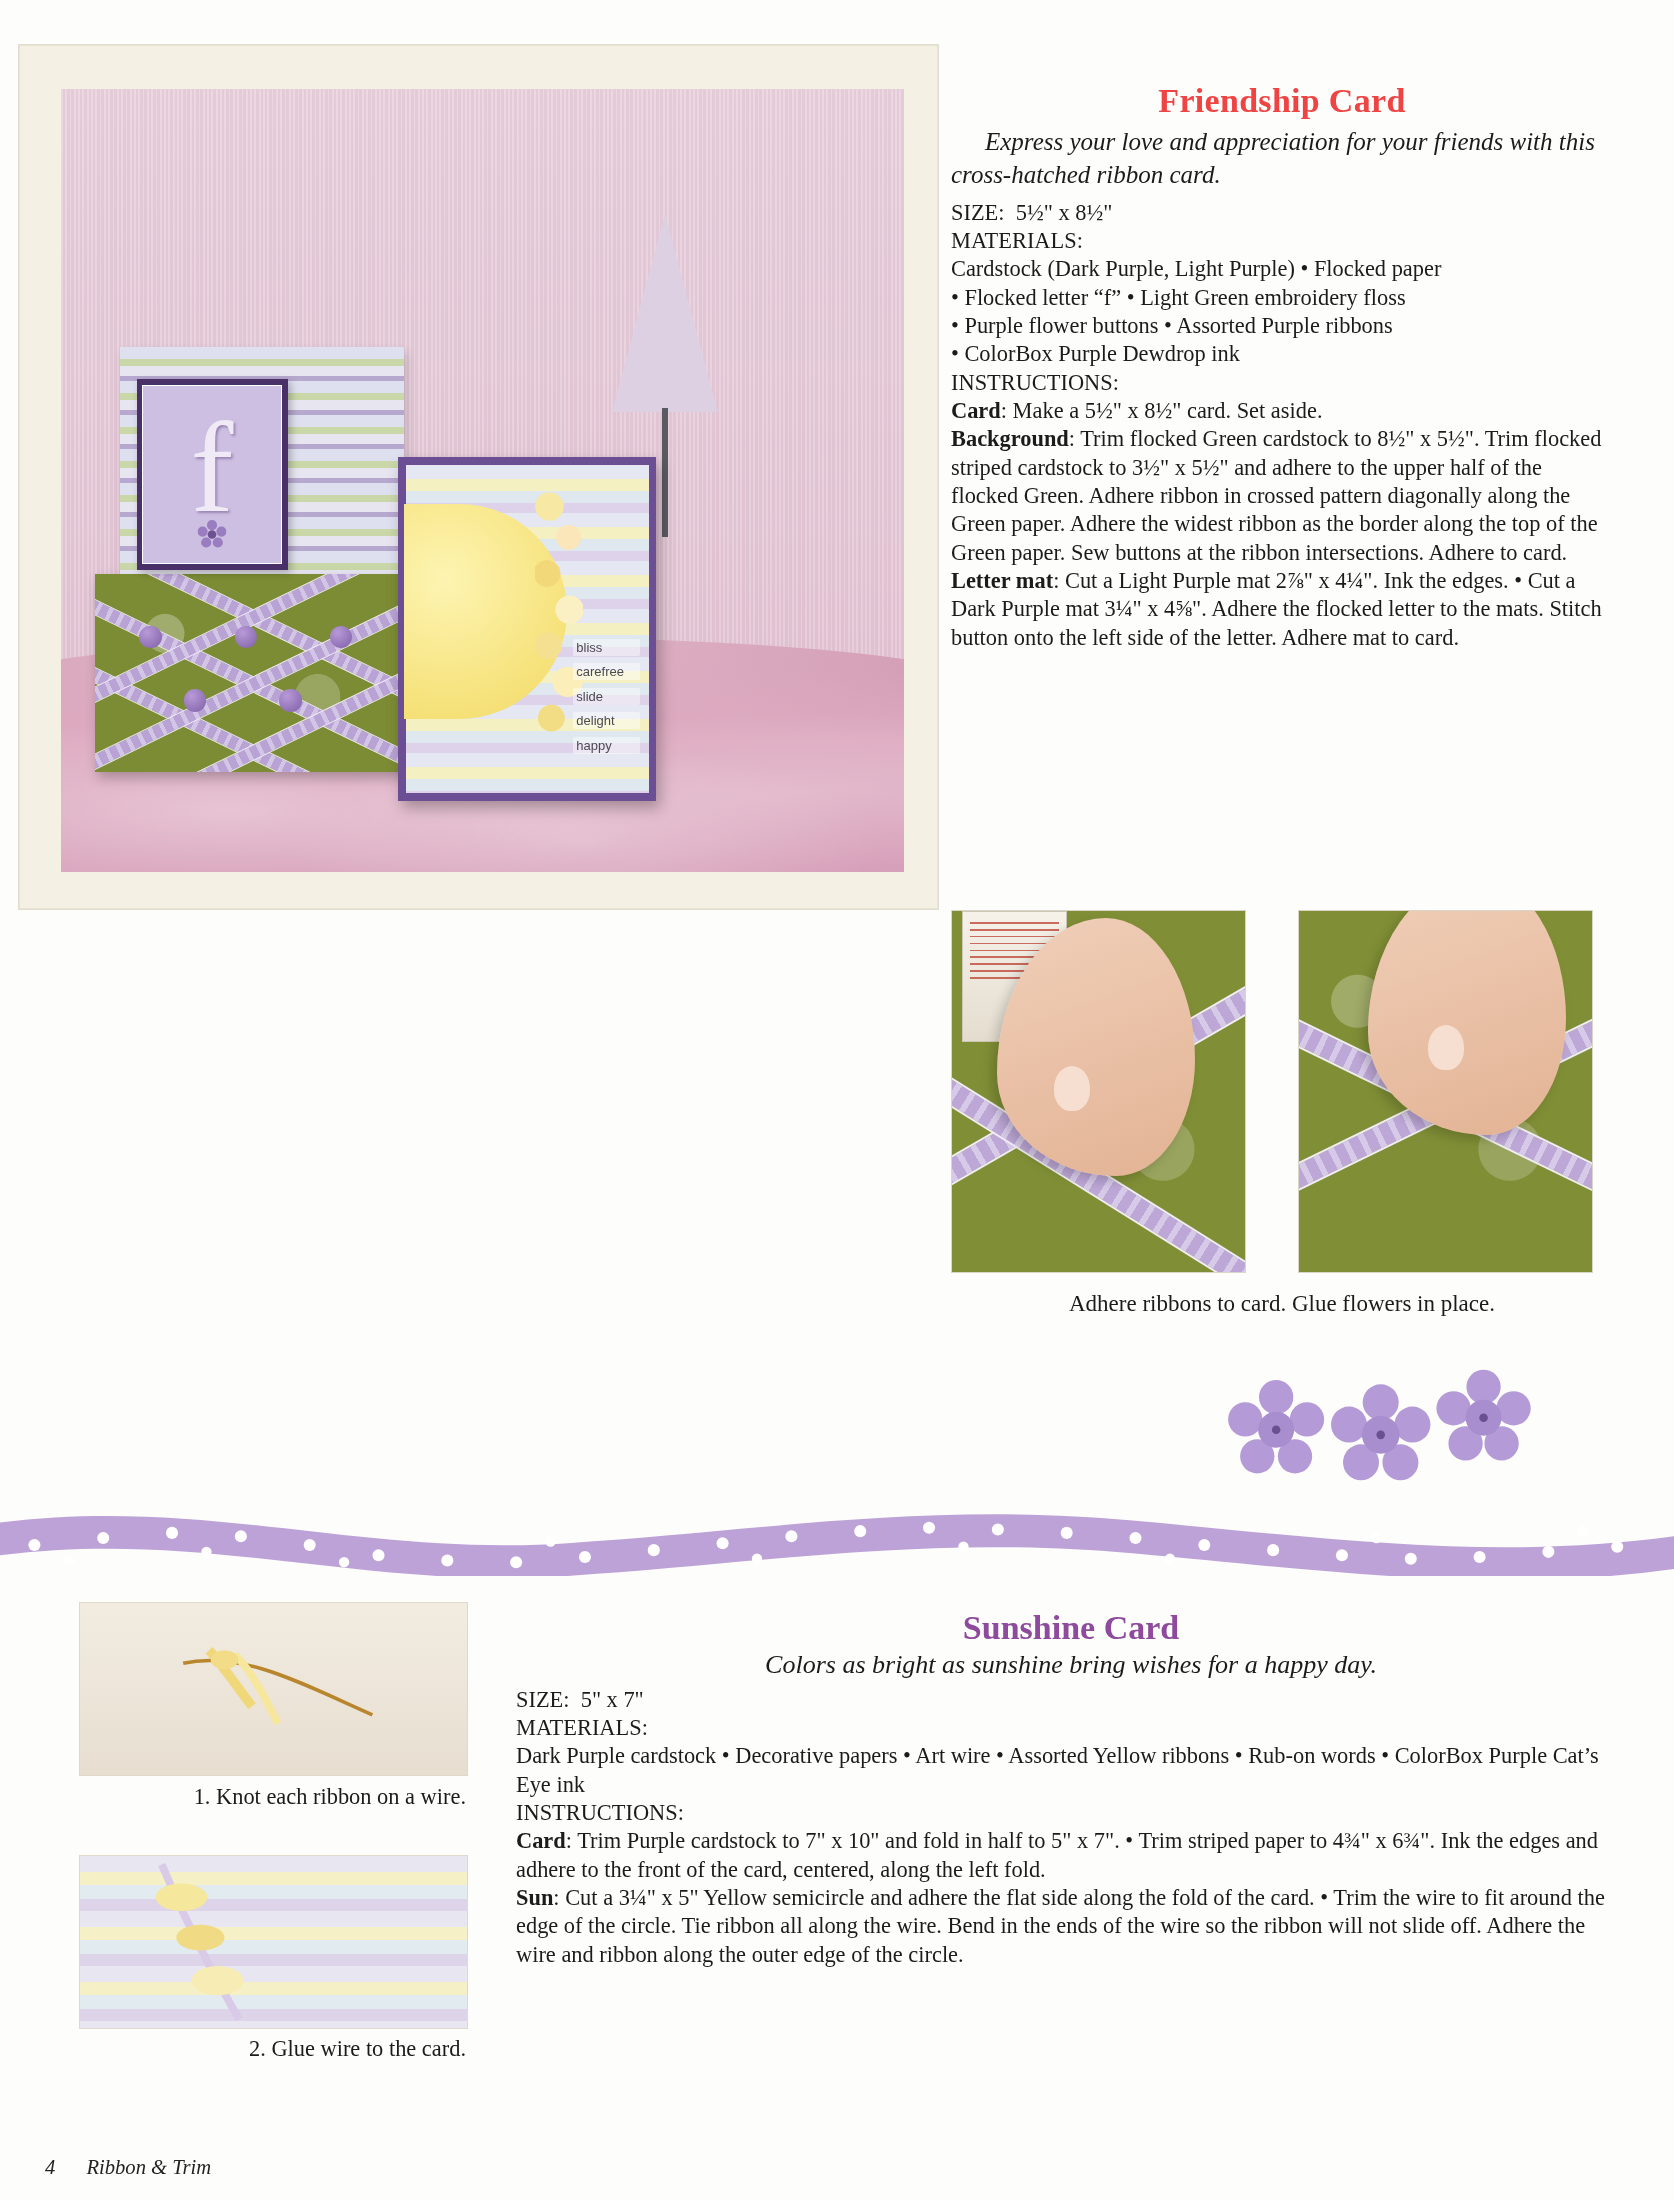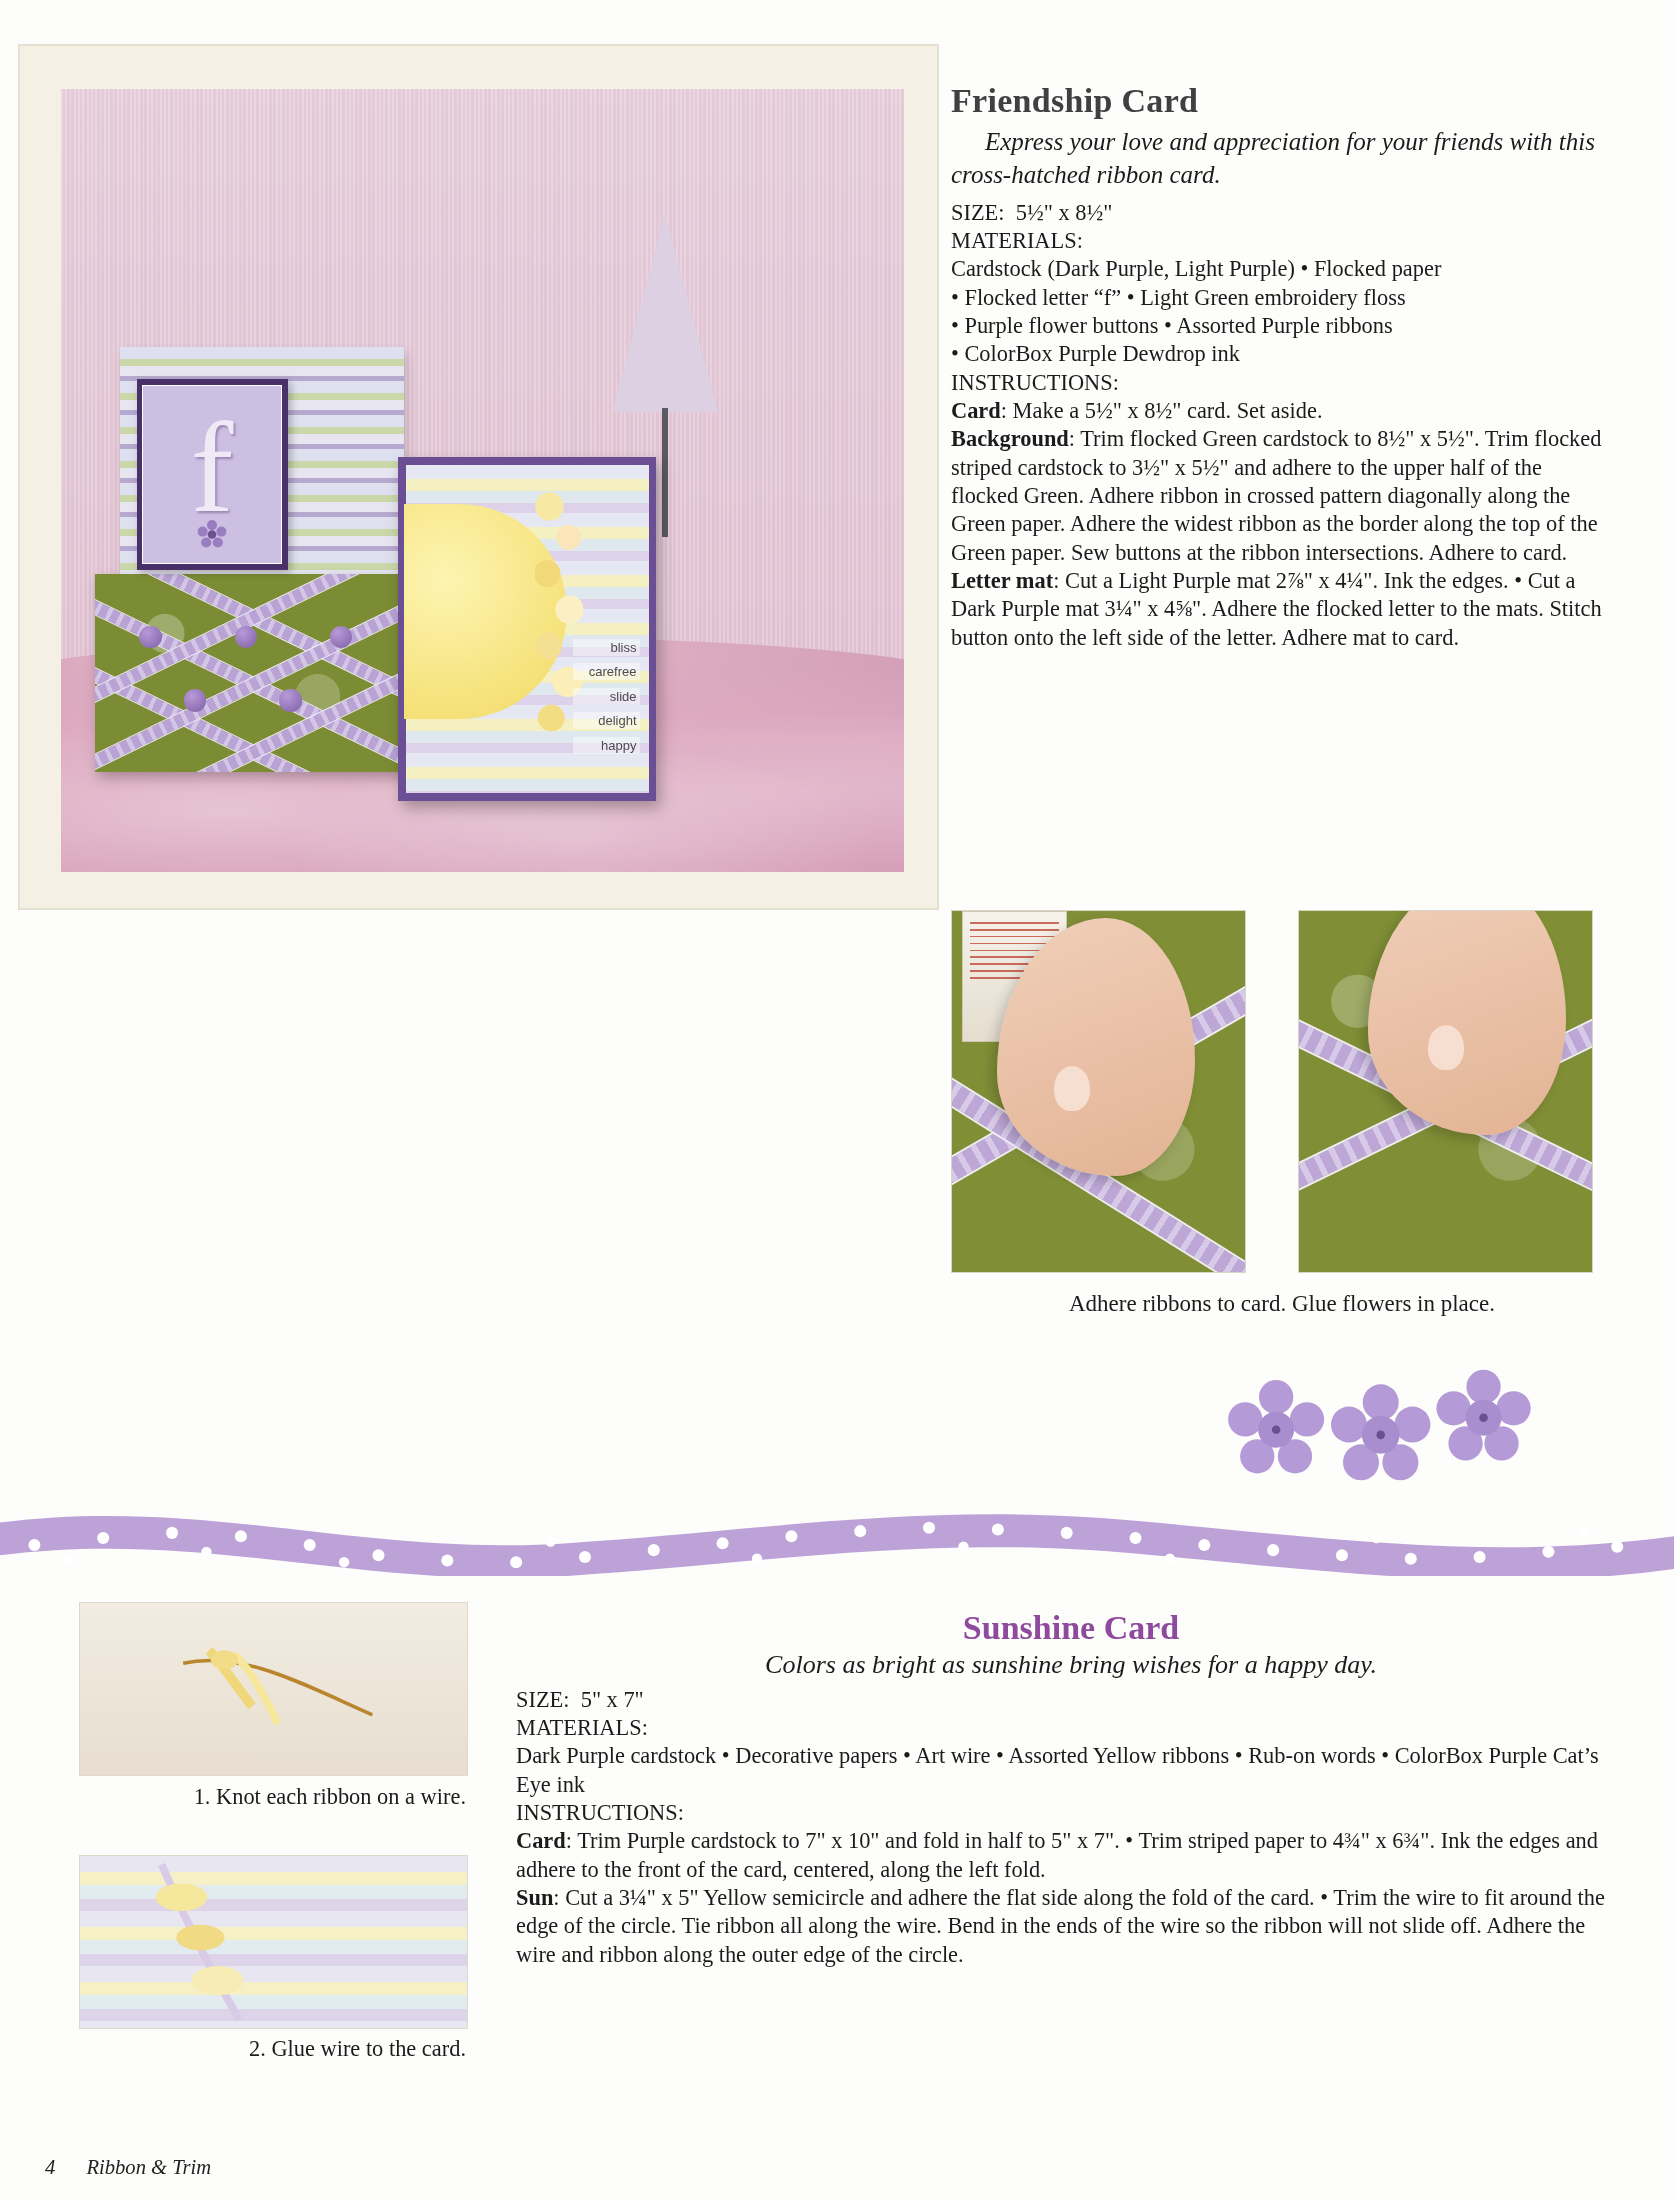--- a/index.html
+++ b/index.html
@@ -263,32 +263,32 @@
   }
   .rub-words span {
     display: block;
     font-family: "Liberation Sans", sans-serif;
     font-size: 13px;
     color: #4c4a52;
     margin-bottom: 7.7px;
     padding: 0.9px 3.4px;
     background: rgba(255,255,255,0.45);
     border-radius: 1.7px;
-    text-align: right;
   }
 
   
   .col-right {
     position: absolute;
     left: 951px;
     top: 82px;
     width: 662px;
   }
   .title-main {
-    color: #404040;
+    text-align: center;
+    color: #ef4444;
     font-size: 34px;
     font-family: "Liberation Serif", serif;
     margin: 0 0 5.2px 0;
     letter-spacing: 0.3px;
   }
   .subtitle-italic {
     font-style: italic;
     font-size: 25px;
     line-height: 1.33;
     text-indent: 34px;

